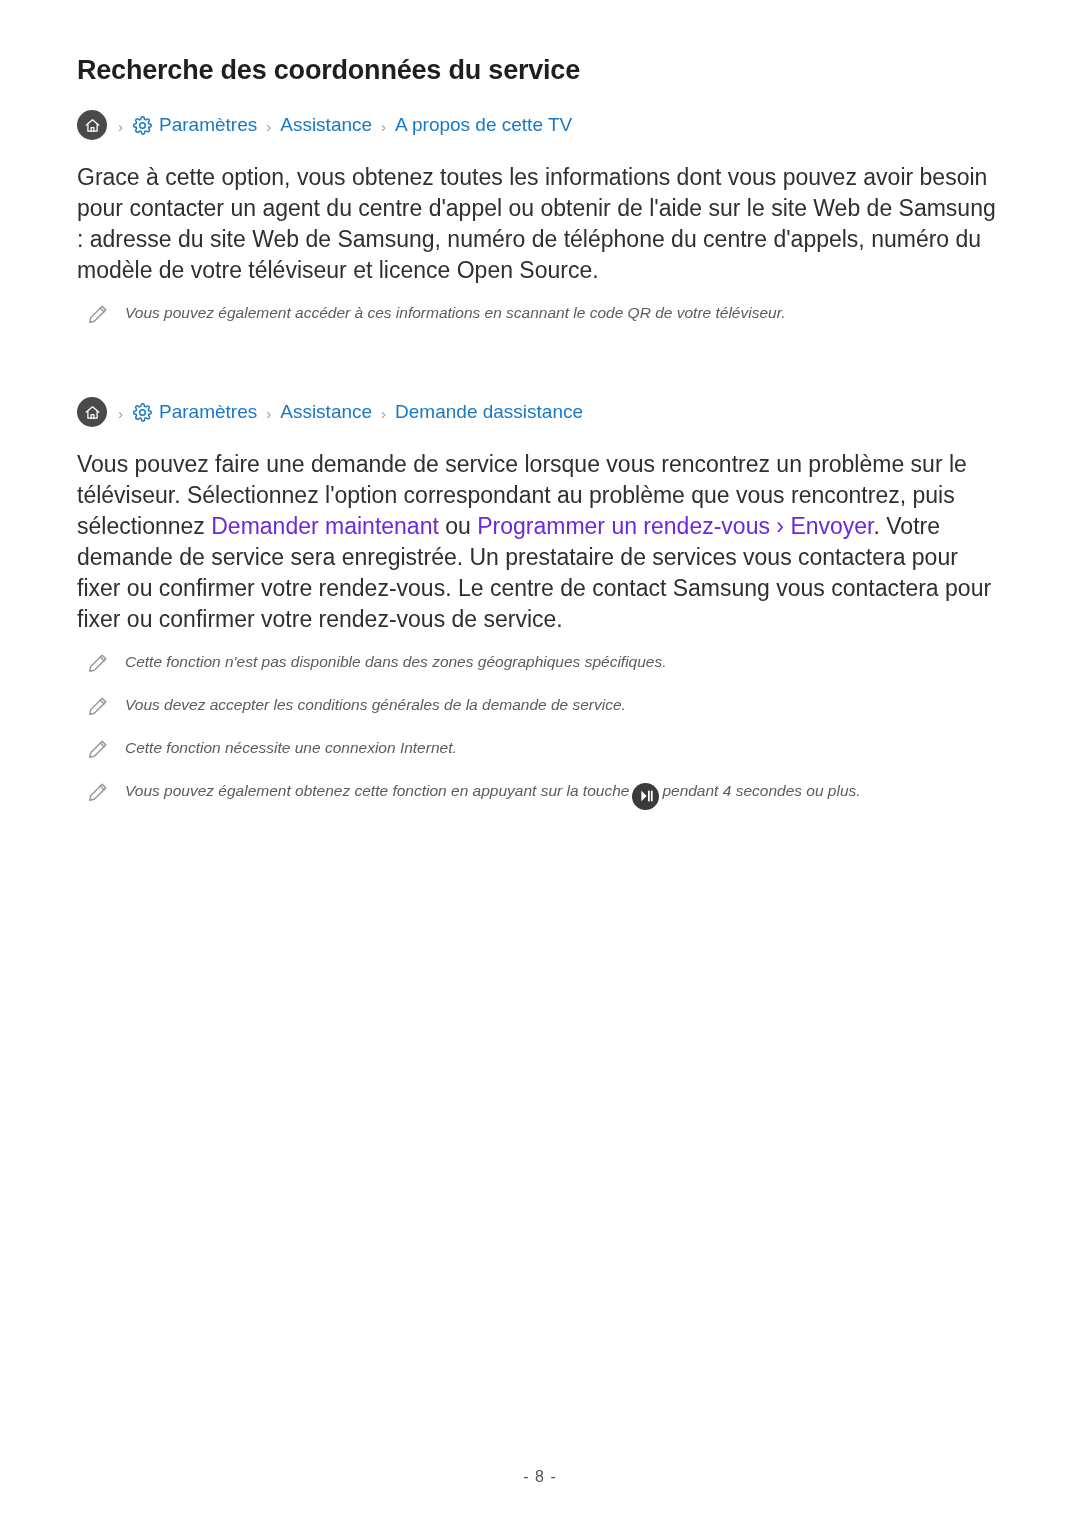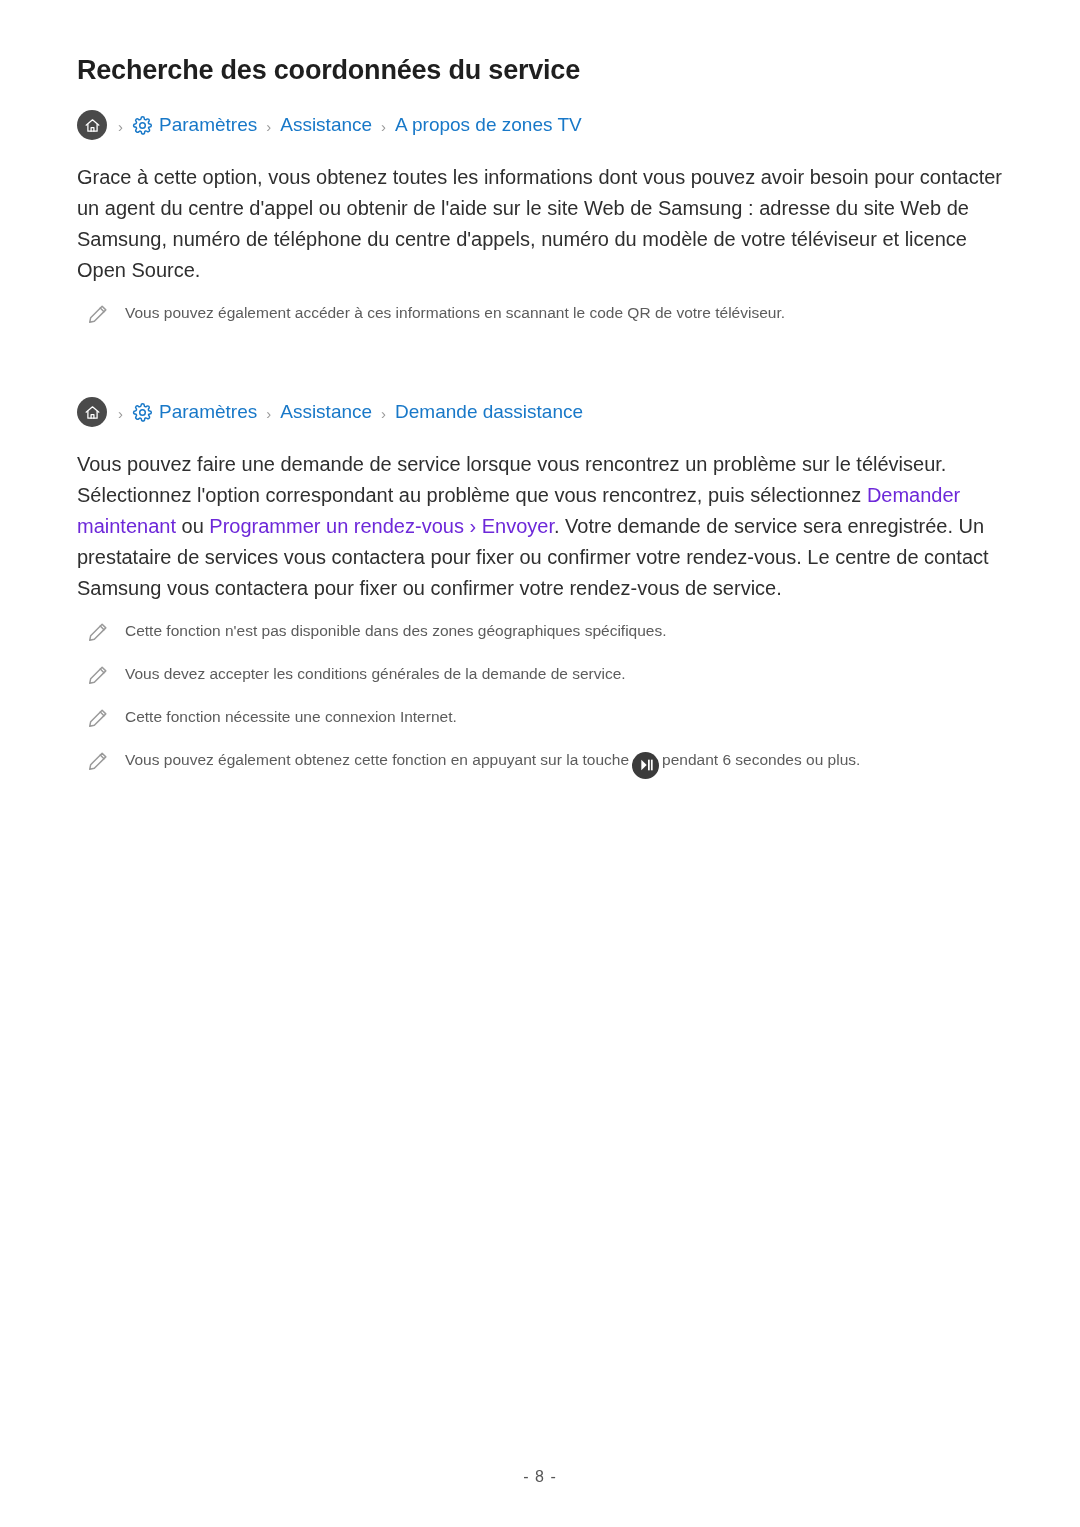--- a/index.html
+++ b/index.html
@@ -68,31 +68,32 @@
   }
   .home-icon svg { display:block; }
   .gear-icon {
     display: inline-flex;
     align-items: center;
     justify-content: center;
     margin-right: 6px;
     flex: 0 0 auto;
   }
   p.para {
-    font-size: 20px;
+    font-size: 23px;
     line-height: 31px;
     color: #2f2f2f;
     margin: 22px 0 0 0;
     text-align: left;
   }
   p.para .hl {
     color: #6d28d9;
   }
   .notes {
     margin-top: 2px;
+    font-style: italic;
   }
   .note {
     display: flex;
     align-items: flex-start;
     font-size: 15.5px;
     line-height: 25px;
     color: #5c5c5c;
     margin-top: 14px;
   }
   .note .pencil {
@@ -148,21 +149,21 @@
         <span class="gear-icon">
           <svg width="21" height="21" viewBox="0 0 24 24" fill="none" stroke="#1878c8" stroke-width="1.7" stroke-linecap="round" stroke-linejoin="round">
             <circle cx="12" cy="12" r="3.2"></circle>
             <path d="M19.2 14.4a1.5 1.5 0 00.3 1.65l.05.05a1.8 1.8 0 11-2.55 2.55l-.05-.05a1.5 1.5 0 00-1.65-.3 1.5 1.5 0 00-.9 1.37V20a1.8 1.8 0 11-3.6 0v-.1a1.5 1.5 0 00-.98-1.37 1.5 1.5 0 00-1.65.3l-.05.05A1.8 1.8 0 114.72 16.4l.05-.05a1.5 1.5 0 00.3-1.65 1.5 1.5 0 00-1.37-.9H3.6a1.8 1.8 0 110-3.6h.1a1.5 1.5 0 001.37-.98 1.5 1.5 0 00-.3-1.65l-.05-.05A1.8 1.8 0 117.27 4.97l.05.05a1.5 1.5 0 001.65.3h.07A1.5 1.5 0 0010.4 3.95v-.1a1.8 1.8 0 113.6 0v.1a1.5 1.5 0 00.9 1.37 1.5 1.5 0 001.65-.3l.05-.05a1.8 1.8 0 112.55 2.55l-.05.05a1.5 1.5 0 00-.3 1.65v.07a1.5 1.5 0 001.37.9h.1a1.8 1.8 0 110 3.6h-.1a1.5 1.5 0 00-1.37.9z"></path>
           </svg>
         </span>
         <span class="crumb">Paramètres</span>
         <span class="sep">›</span>
         <span class="crumb">Assistance</span>
         <span class="sep">›</span>
-        <span class="crumb">A propos de zones TV</span>
+        <span class="crumb">A propos de cette TV</span>
       </div>
 
       <p class="para">Grace à cette option, vous obtenez toutes les informations dont vous pouvez avoir besoin pour contacter un agent du centre d'appel ou obtenir de l'aide sur le site Web de Samsung : adresse du site Web de Samsung, numéro de téléphone du centre d'appels, numéro du modèle de votre téléviseur et licence Open Source.</p>
 
       <div class="notes">
         <div class="note">
           <span class="pencil">
             <svg width="22" height="22" viewBox="0 0 24 24" fill="none" stroke="#9a9a9a" stroke-width="1.6" stroke-linecap="round" stroke-linejoin="round">
               <path d="M16.5 3.5l4 4L8 20l-5 1 1-5z"></path>
                 <path d="M14.5 5.5l4 4"></path>
@@ -235,21 +236,21 @@
               <path d="M16.5 3.5l4 4L8 20l-5 1 1-5z"></path>
                 <path d="M14.5 5.5l4 4"></path>
             </svg>
           </span>
           <span class="note-text"><span>Vous pouvez également obtenez cette fonction en appuyant sur la touche</span><span class="play-badge">
                 <svg width="16" height="16" viewBox="0 0 24 24" fill="#ffffff">
                   <path d="M5 4l8 8-8 8z"></path>
                   <rect x="15" y="4" width="2.6" height="16"></rect>
                   <rect x="19.4" y="4" width="2.6" height="16"></rect>
                 </svg>
-              </span><span>pendant 6 secondes ou plus.</span></span>
+              </span><span>pendant 4 secondes ou plus.</span></span>
         </div>
       </div>
     </div>
 
   </div>
 
   <div class="footer">- 8 -</div>
 </div>
 
 </body></html>

